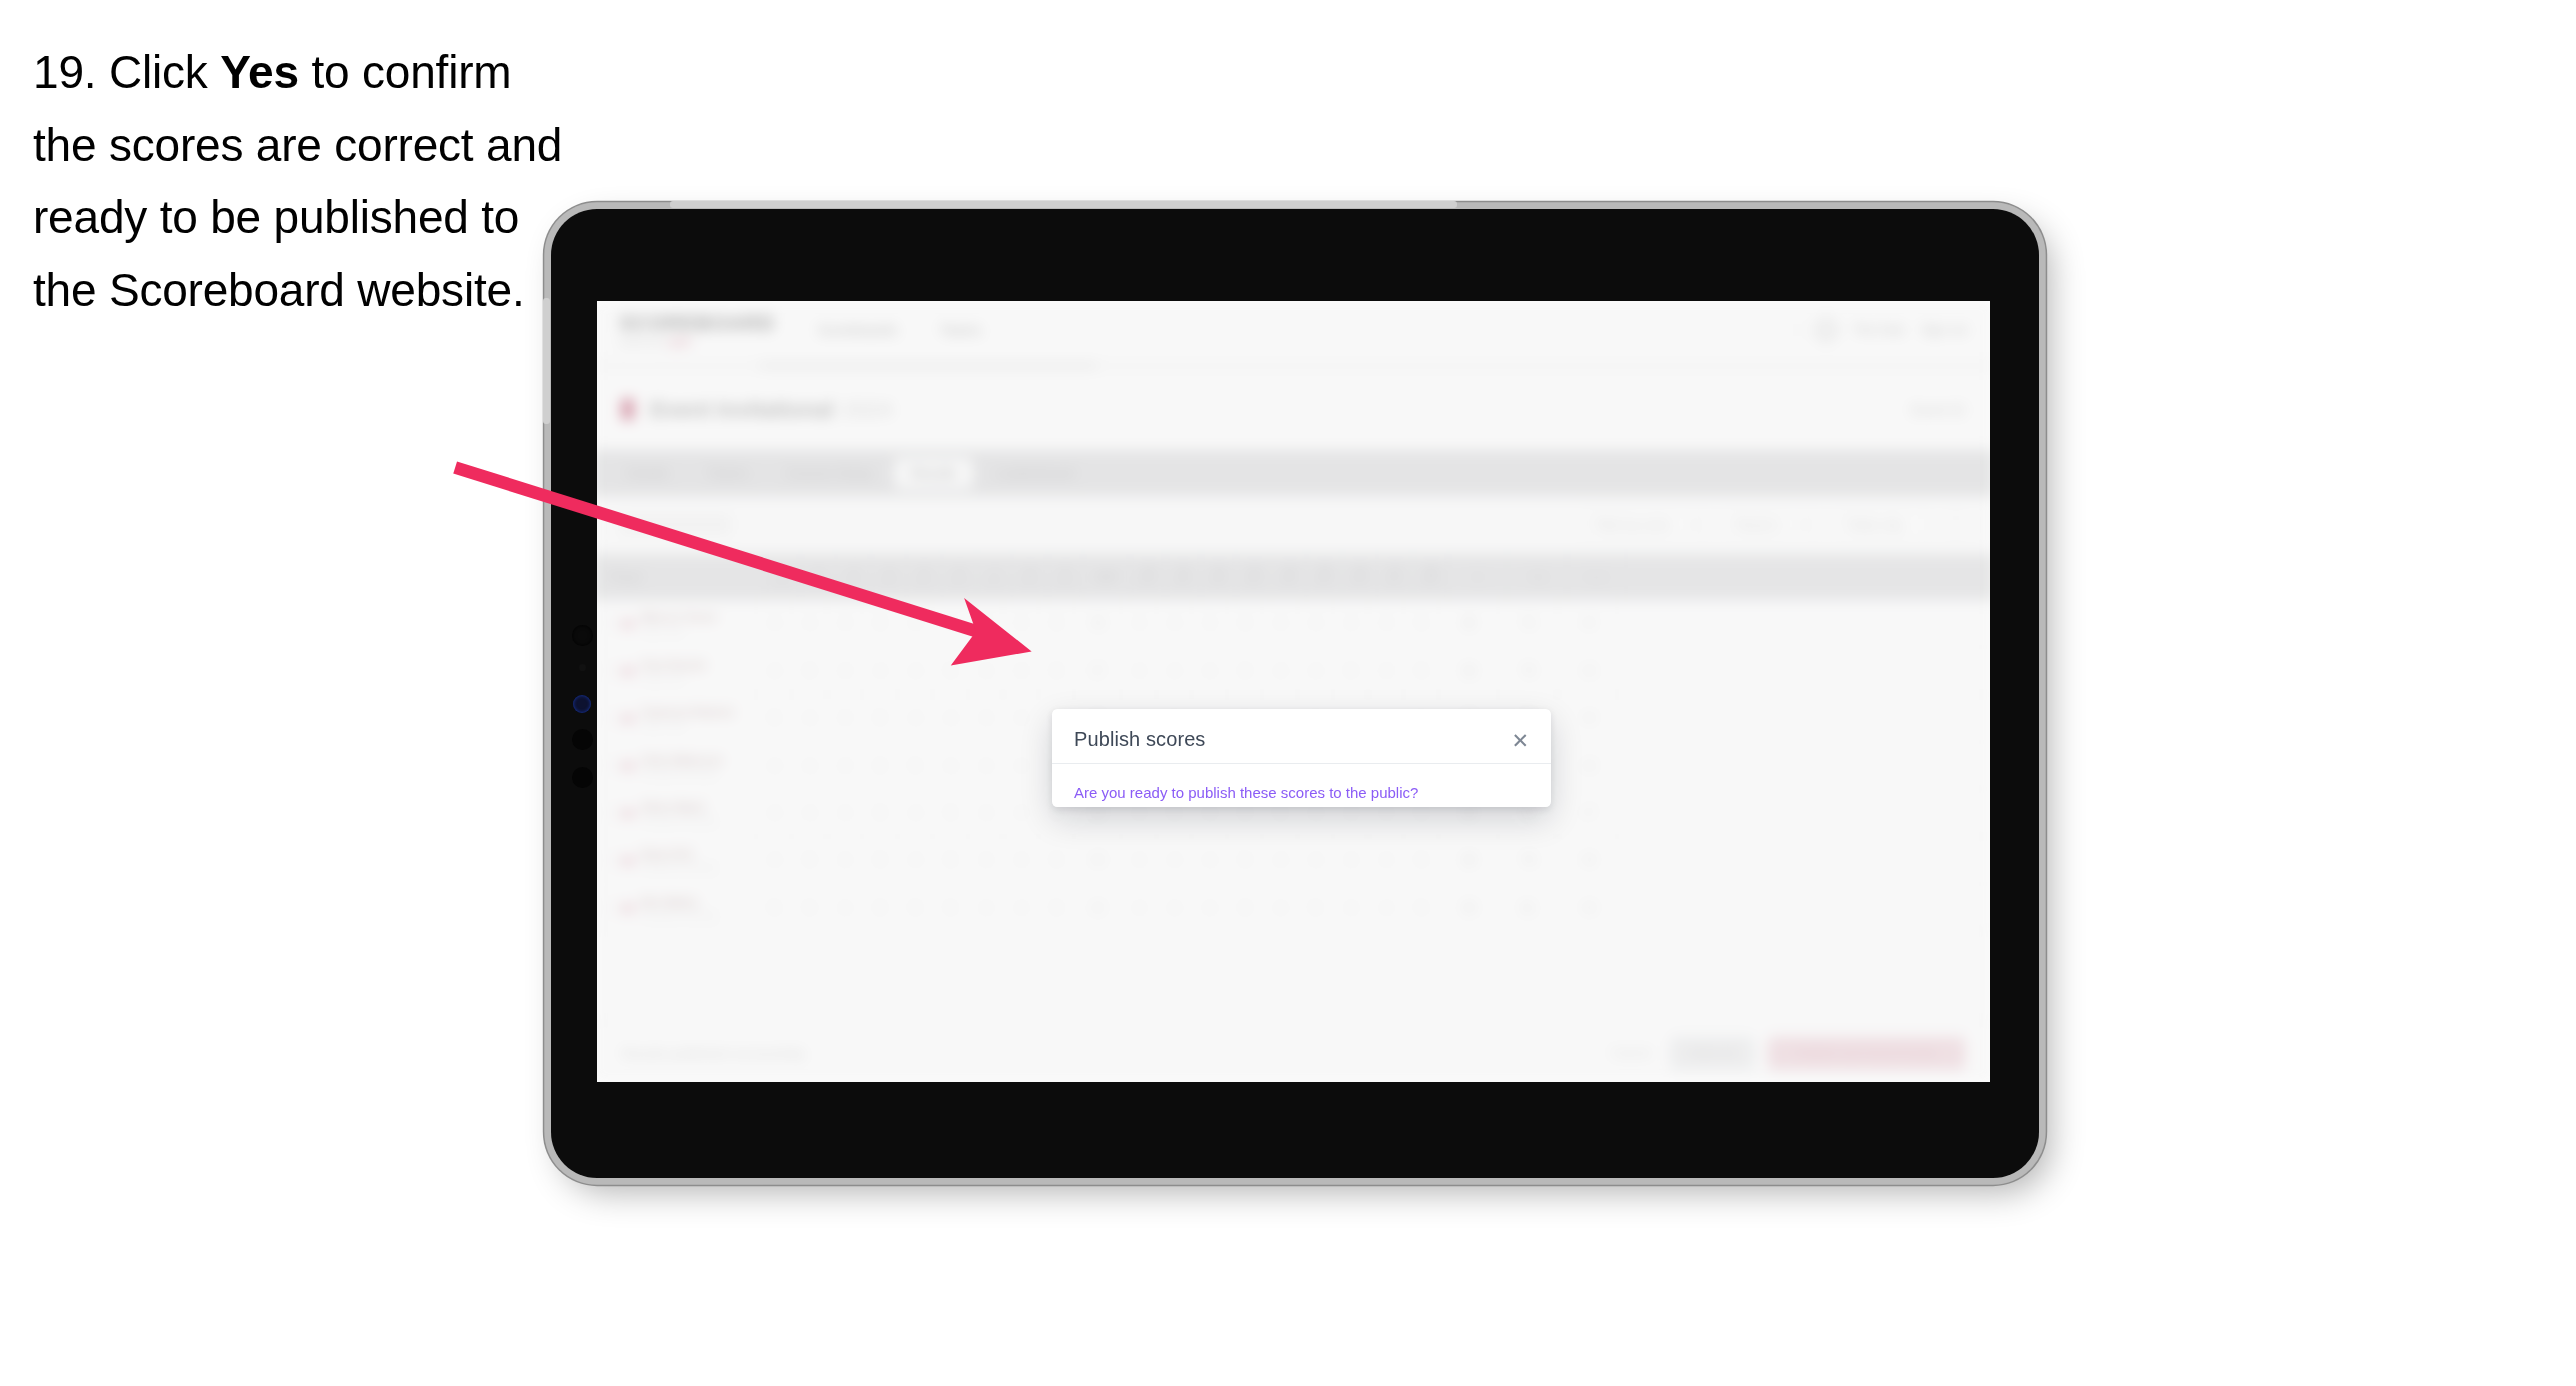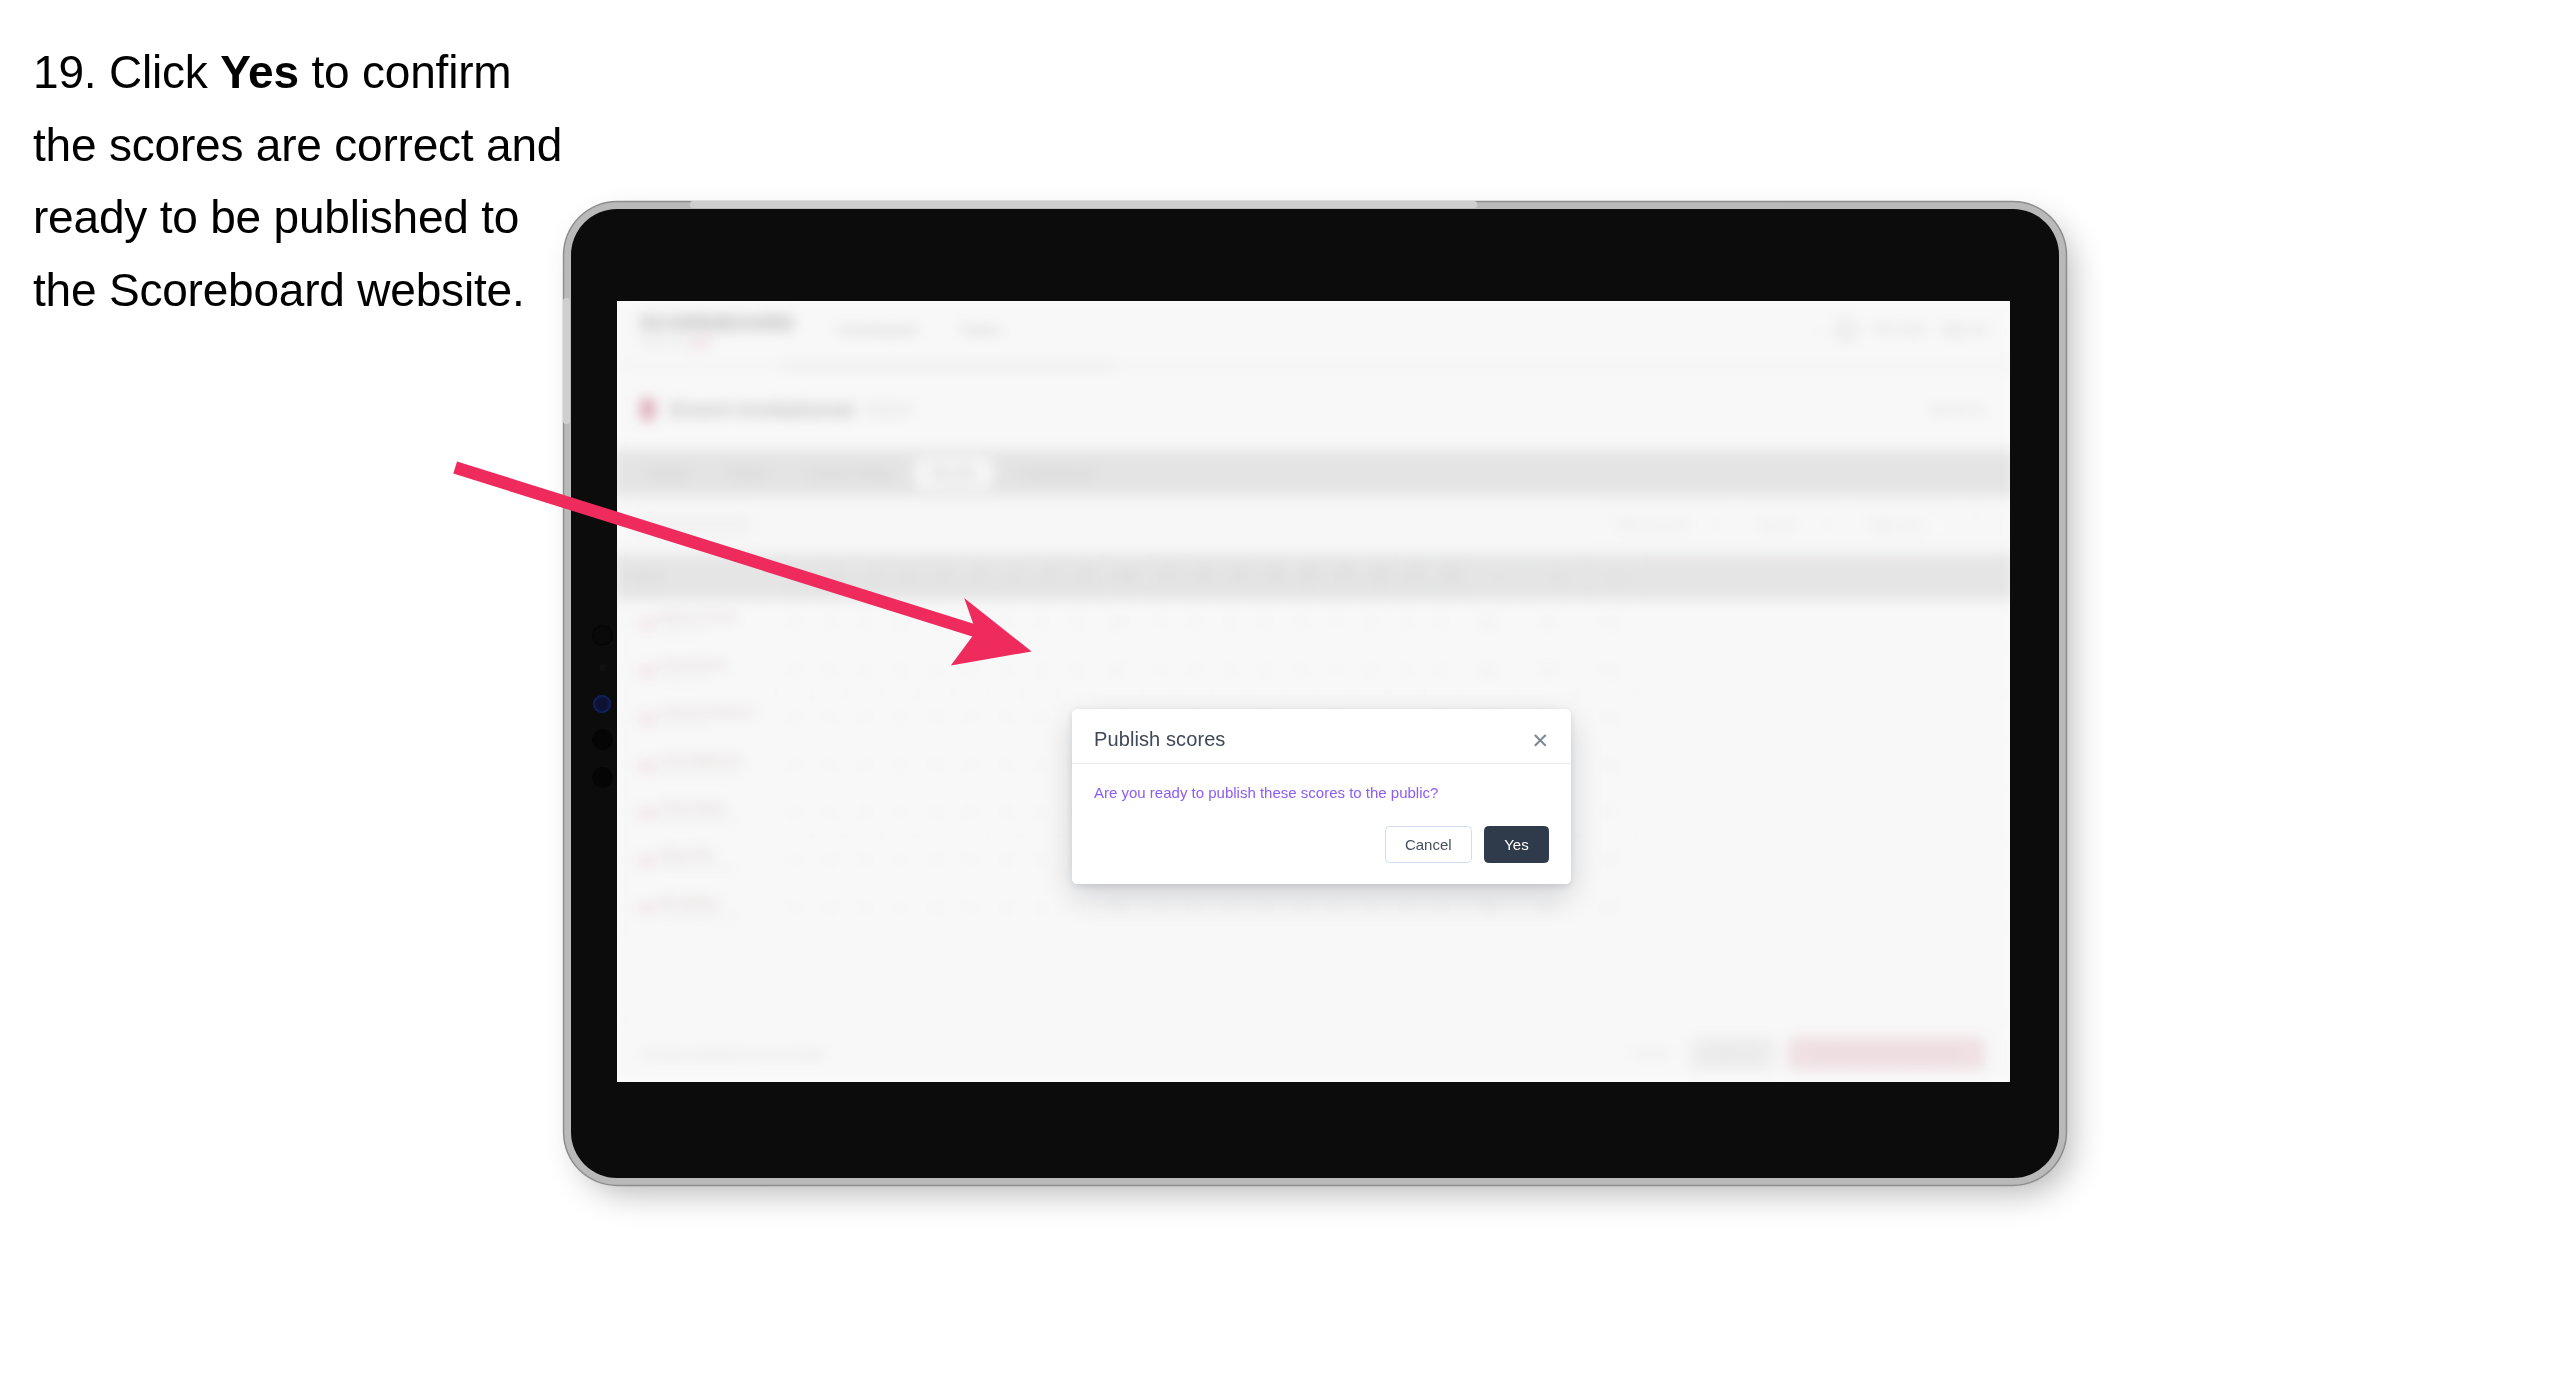--- a/index.html
+++ b/index.html
@@ -35,21 +35,20 @@
     left: 551px;
     top: 209px;
     width: 1488px;
     height: 969px;
     background: #0c0c0c;
     border-radius: 46px;
     box-shadow:
       0 0 0 6.7px #b9b9b9,
       0 0 0 8.2px #8d8d8d,
       10.4px 13.4px 34px rgba(0,0,0,0.30);
-    margin-left: 20px;
   }
   
   #tablet-rim-top {
     position: absolute;
     left: 119px;
     top: -8.2px;
     width: 787px;
     height: 6.7px;
     background: #cfcfcf;
     border-radius: 3px;
@@ -650,24 +649,20 @@
 
     </div>
 
     <div id="modal-wrap">
       <div id="modal">
         <div id="modal-header">
           <div id="modal-title">Publish scores</div>
           <div id="modal-close">✕</div>
         </div>
         <div id="modal-body">Are you ready to publish these scores to the public?</div>
-        <div id="modal-footer">
-          <button class="mbtn" id="cancel-btn">Cancel</button>
-          <button class="mbtn" id="yes-btn">Yes</button>
-        </div>
       </div>
     </div>
 
   </div>
 </div>
 
 <svg id="arrow-svg" viewBox="0 0 3471 1868">
   <g>
     <line id="arrow-line" x1="613" y1="630" x2="1320" y2="852" stroke="#ef2b5e" stroke-width="17" stroke-linecap="butt"></line>
     <polygon id="arrow-head" points="1299,806 1390,878 1281,897 1315,851" fill="#ef2b5e"></polygon>

